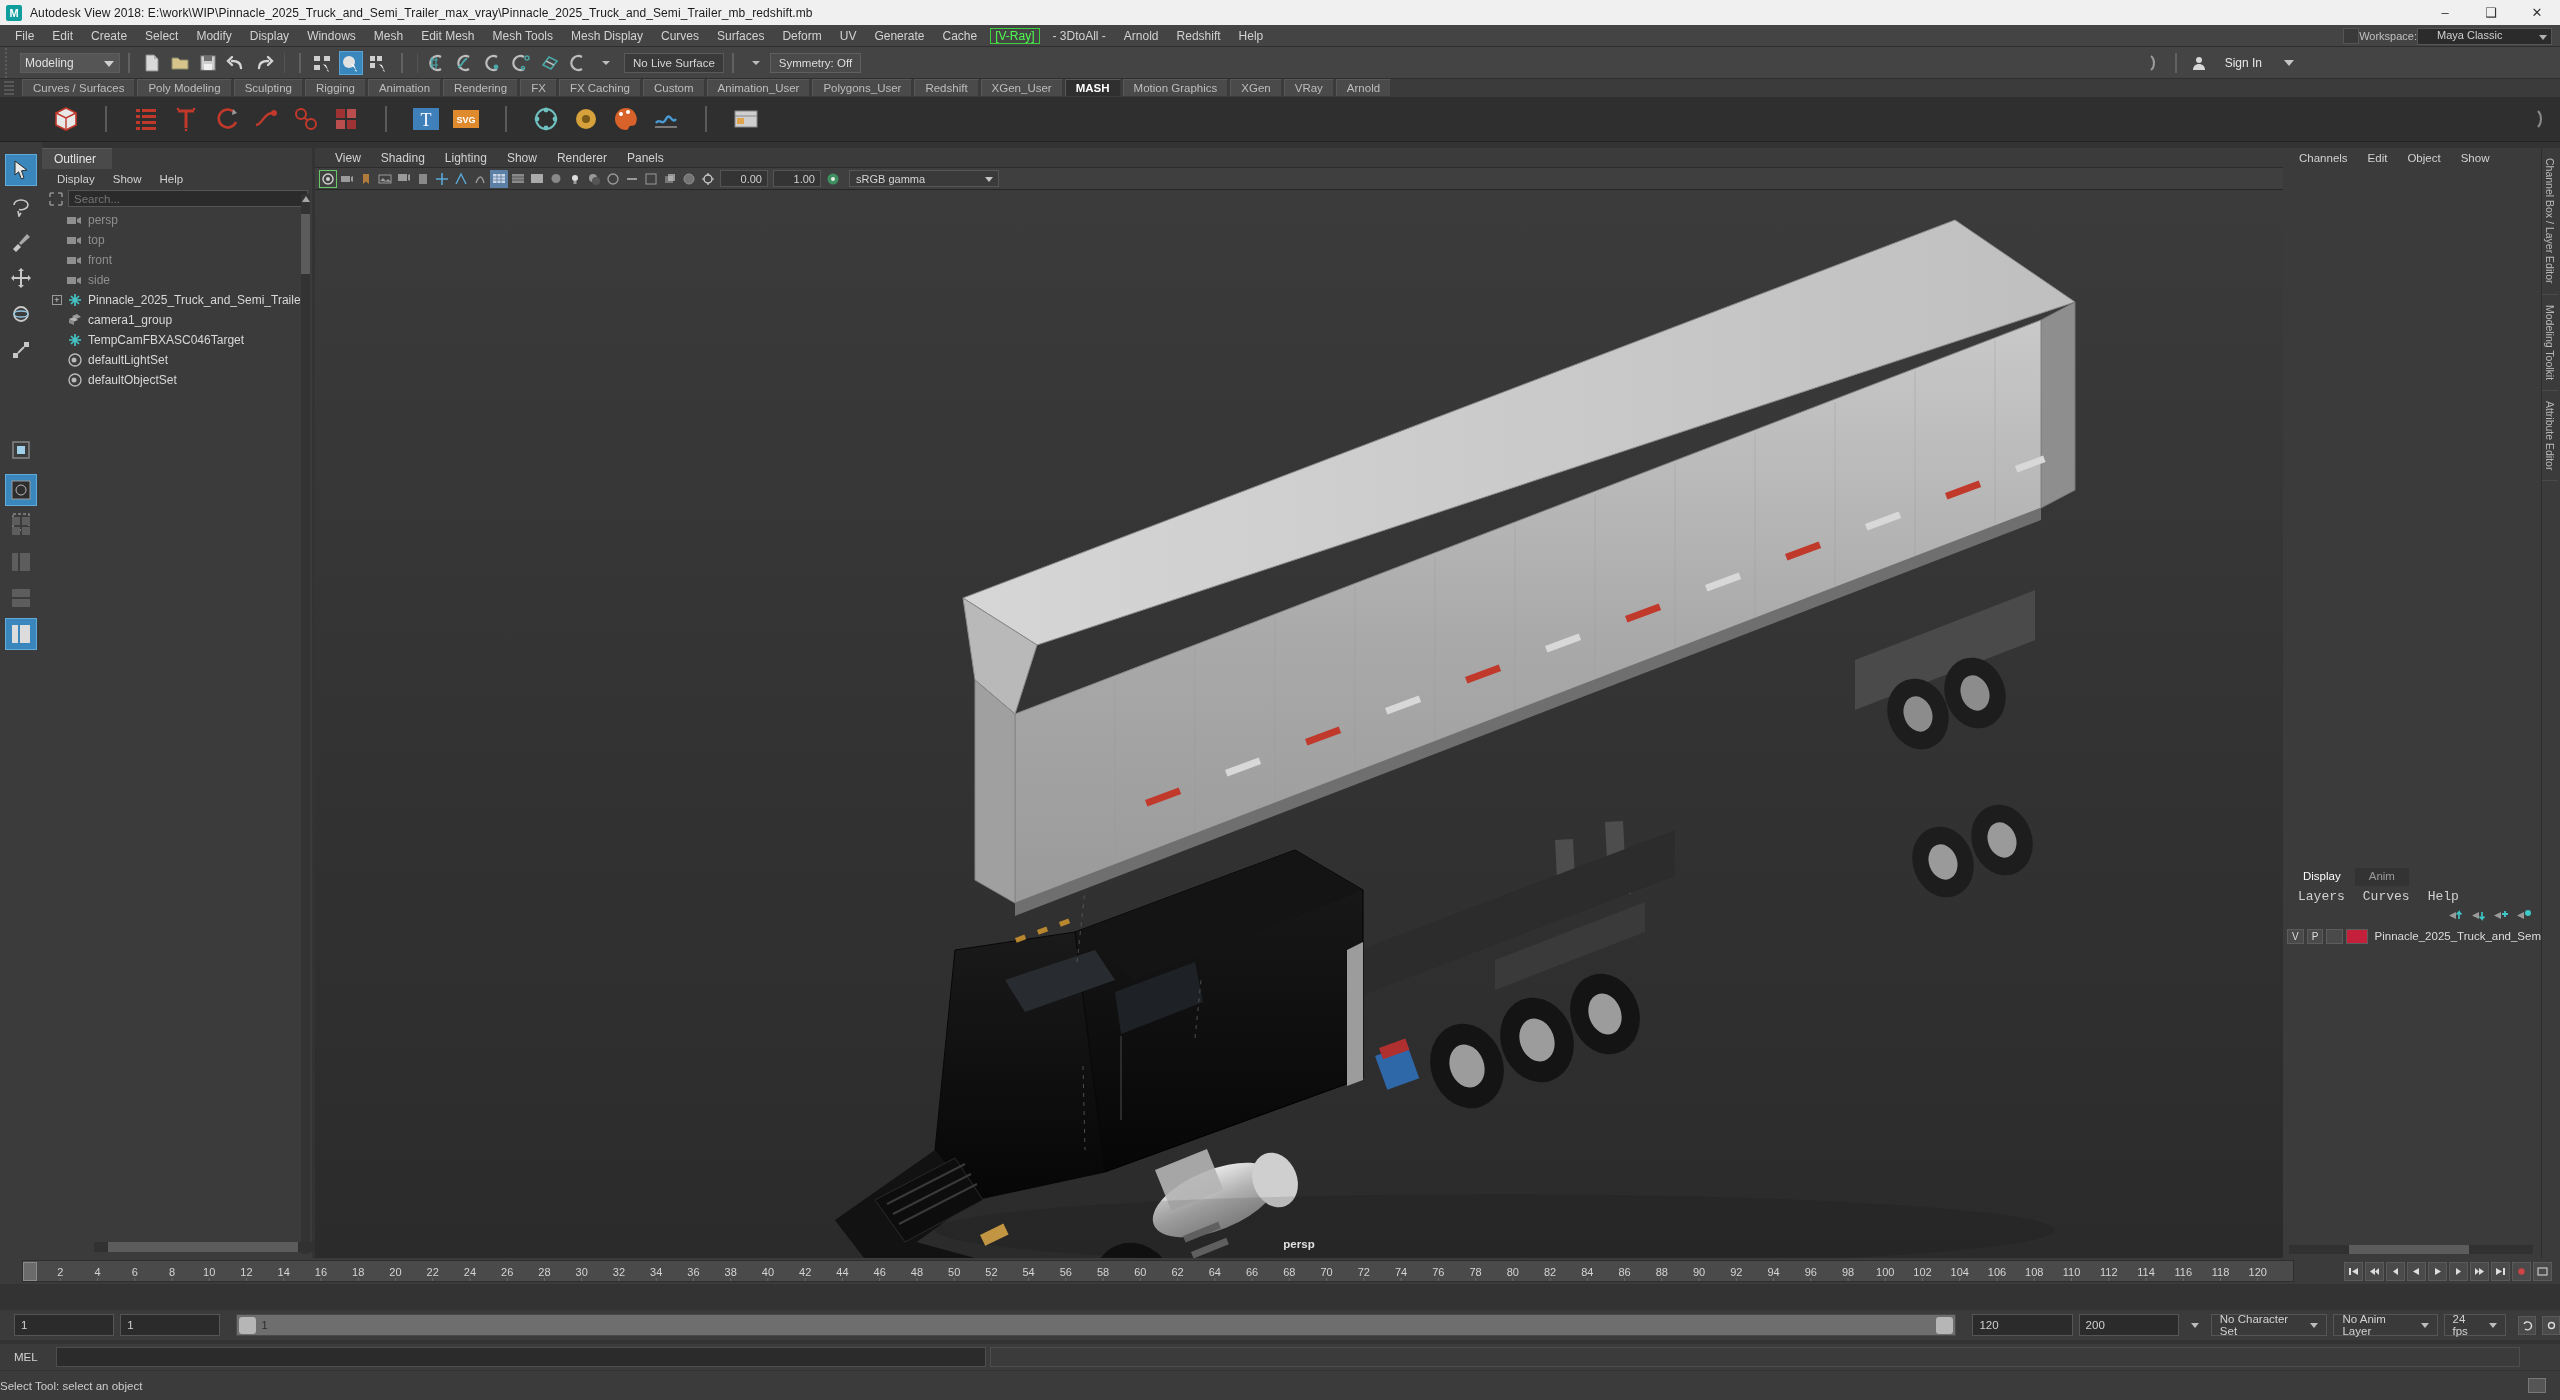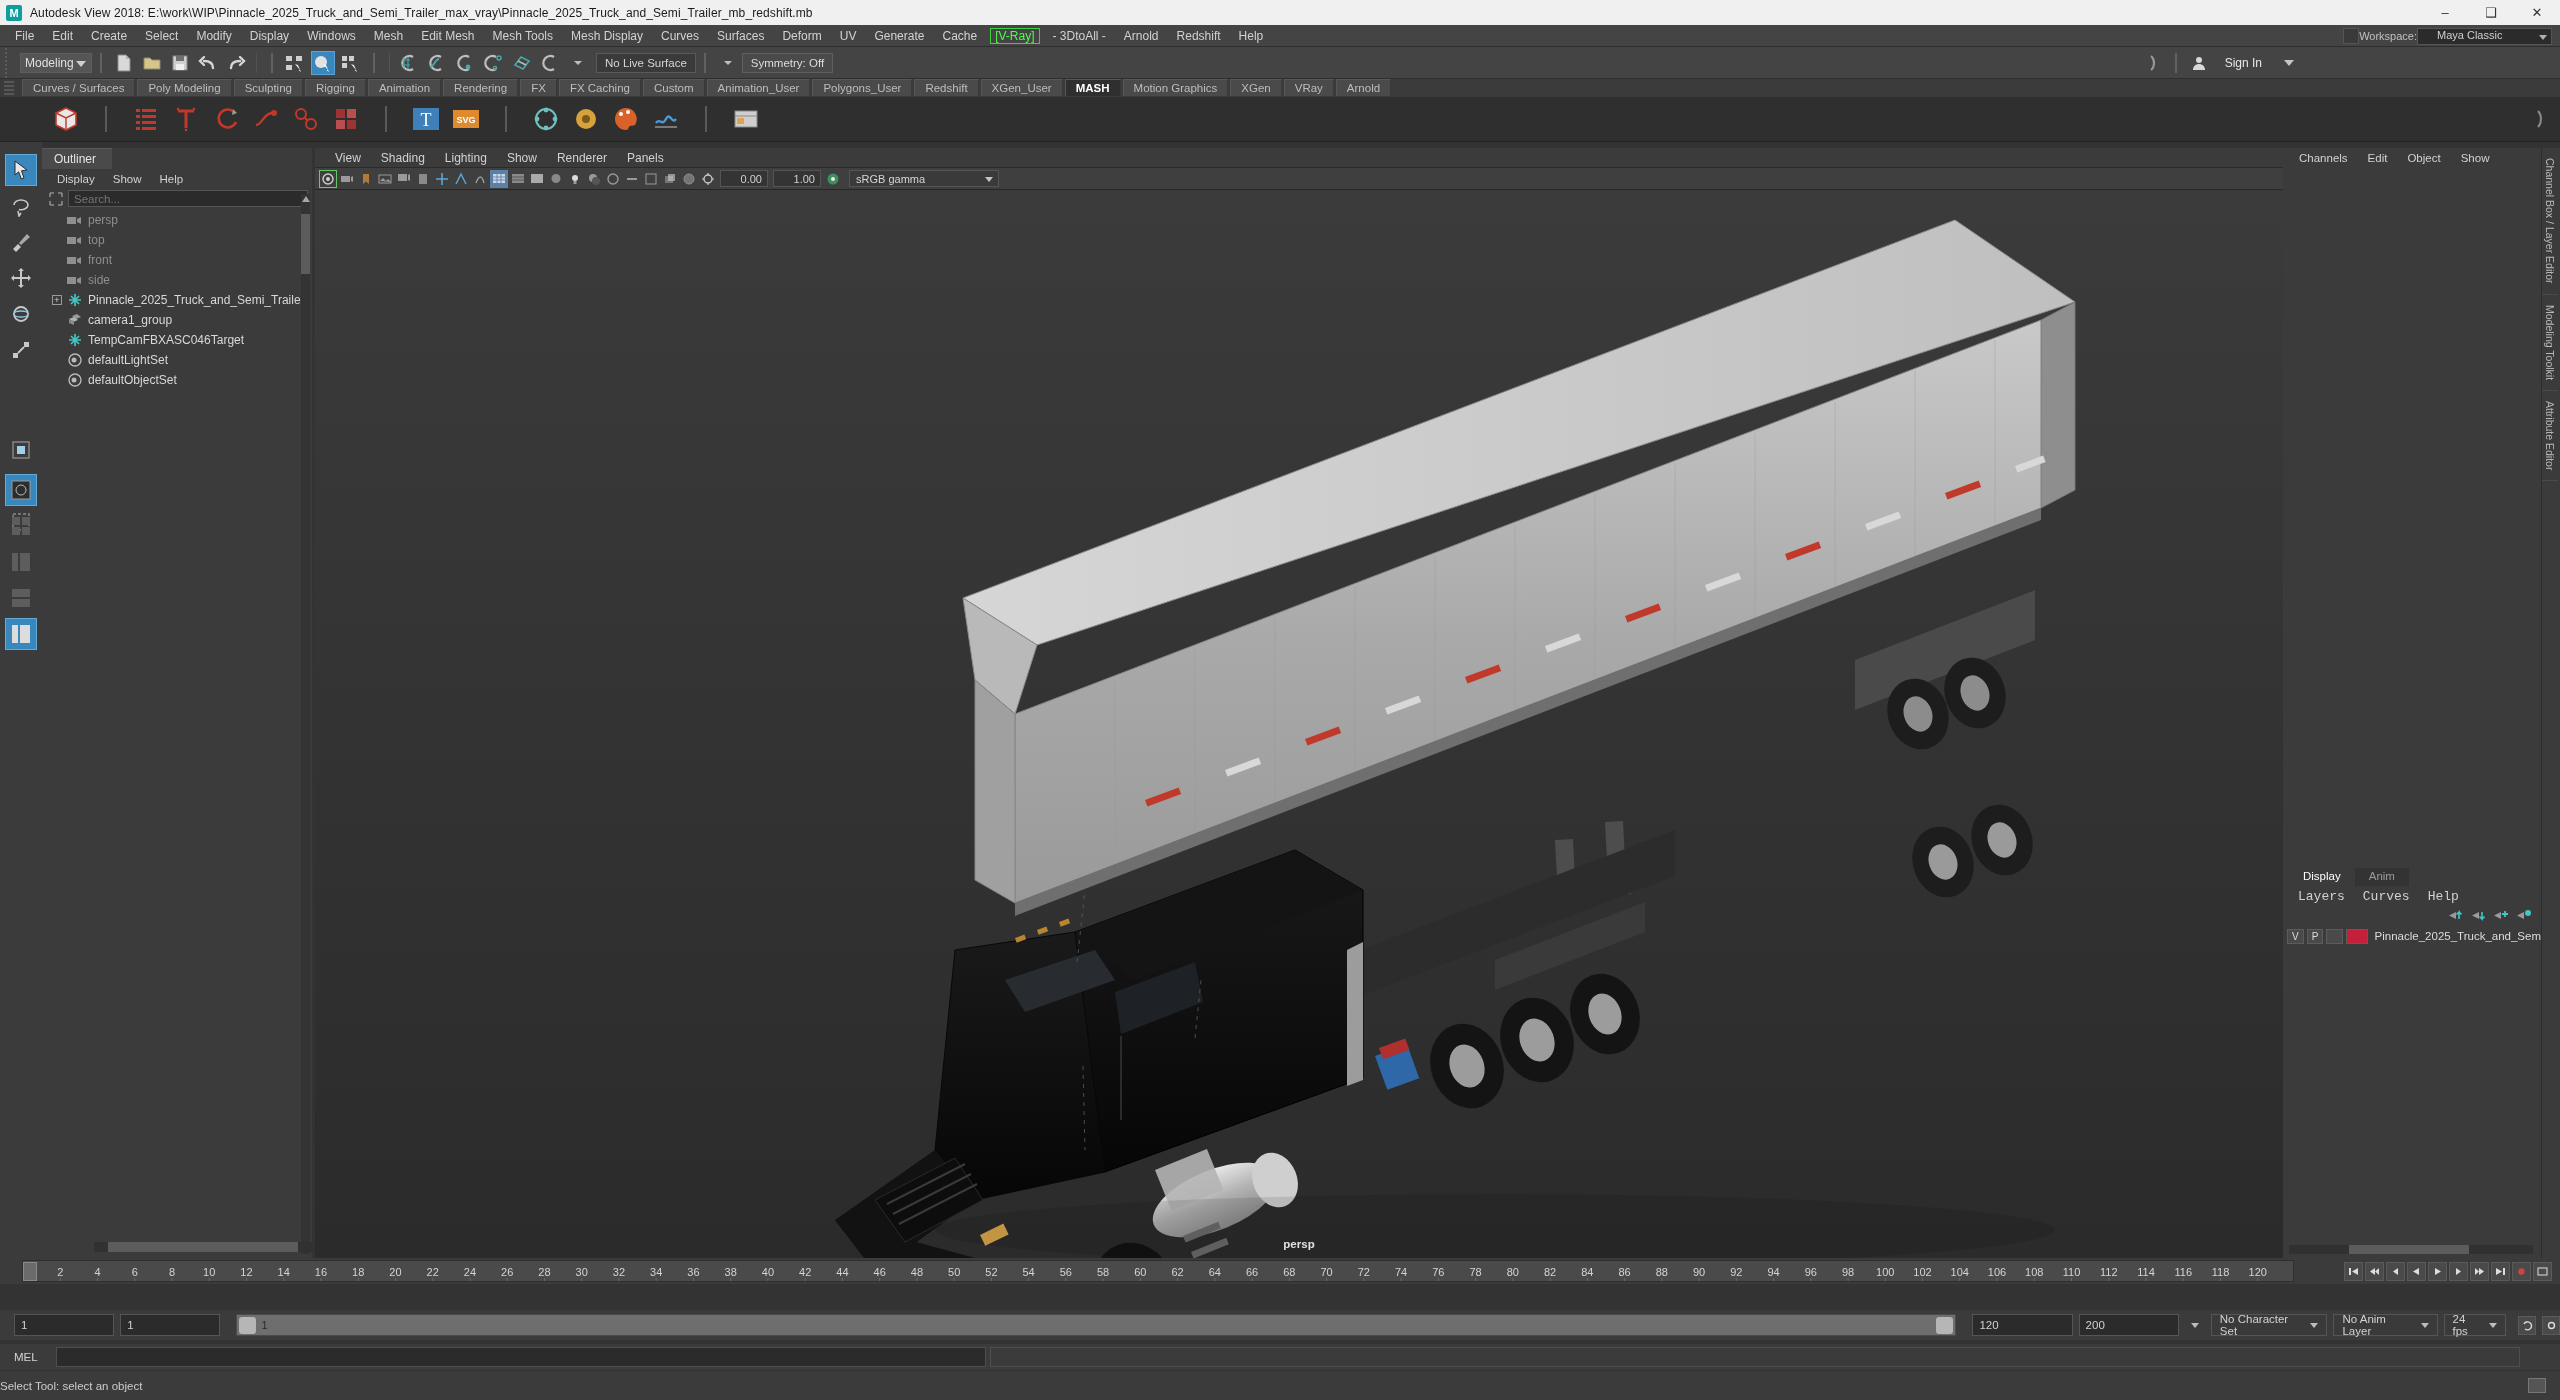--- a/index.html
+++ b/index.html
@@ -63,21 +63,21 @@
   .statusline {
     position: absolute; left: 0; top: 47px; width: 2560px; height: 32px;
     background: #444444; display: flex; align-items: center;
     border-bottom: 1px solid #2e2e2e;
   }
   .grip { width: 10px; height: 30px; background:
       repeating-linear-gradient(to bottom, #6a6a6a 0 2px, transparent 2px 4px);
       background-size: 2px 4px; background-repeat: repeat-y;
       background-position: 3px 0; margin-left: 2px; opacity:.6;}
   .menuset-select {
-    width: 72px; height: 20px; background: #555555; border: 1px solid #5e5e5e;
+    width: 100px; height: 20px; background: #555555; border: 1px solid #5e5e5e;
     font-size: 12px; color: #e0e0e0; display: flex; align-items: center;
     padding: 0 4px; margin-left: 8px; position: relative;
   }
   .menuset-select .caret {
     position: absolute; right: 5px; top: 7px;
     border-left: 5px solid transparent; border-right: 5px solid transparent;
     border-top: 6px solid #cfcfcf;
   }
   .tb-sep { width: 2px; height: 20px; background: #6d6d6d; margin: 0 8px; opacity:.7; }
   .tb-sep.thin { width: 1px; background: #5a5a5a; margin: 0 6px;}

